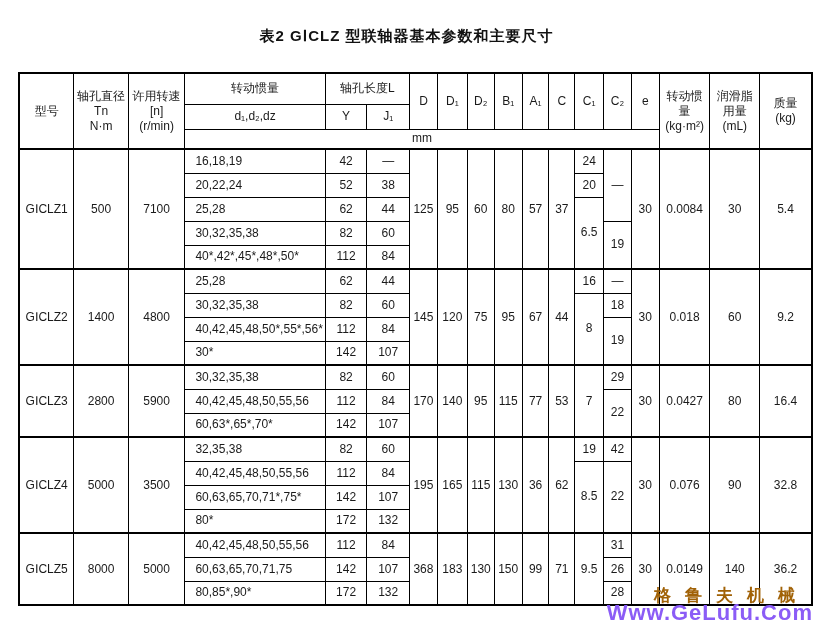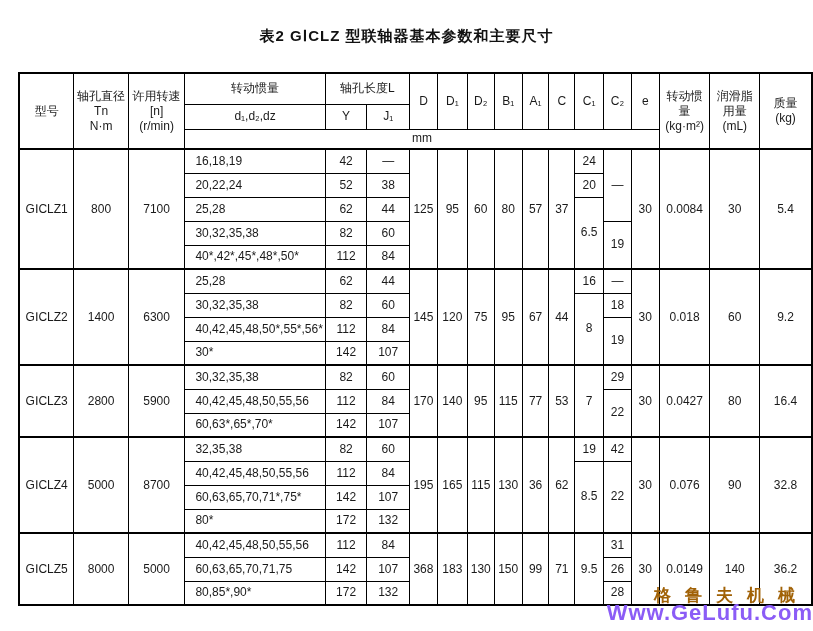--- a/index.html
+++ b/index.html
@@ -106,21 +106,21 @@
       <th>J₁</th>
     </tr>
     <tr class="h3">
       <td colspan="12">mm</td>
     </tr>
   </thead>
   <tbody>
 
     <tr class="group-start">
       <td rowspan="5">GⅠCLZ1</td>
-      <td rowspan="5">800</td>
+      <td rowspan="5">500</td>
       <td rowspan="5">7100</td>
       <td class="bore">16,18,19</td>
       <td>42</td>
       <td>—</td>
       <td rowspan="5">125</td>
       <td rowspan="5">95</td>
       <td rowspan="5">60</td>
       <td rowspan="5">80</td>
       <td rowspan="5">57</td>
       <td rowspan="5">37</td>
@@ -151,21 +151,21 @@
     </tr>
     <tr>
       <td class="bore">40*,42*,45*,48*,50*</td>
       <td>112</td>
       <td>84</td>
     </tr>
 
     <tr class="group-start">
       <td rowspan="4">GⅠCLZ2</td>
       <td rowspan="4">1400</td>
-      <td rowspan="4">6300</td>
+      <td rowspan="4">4800</td>
       <td class="bore">25,28</td>
       <td>62</td>
       <td>44</td>
       <td rowspan="4">145</td>
       <td rowspan="4">120</td>
       <td rowspan="4">75</td>
       <td rowspan="4">95</td>
       <td rowspan="4">67</td>
       <td rowspan="4">44</td>
       <td>16</td>
@@ -222,21 +222,21 @@
     </tr>
     <tr>
       <td class="bore">60,63*,65*,70*</td>
       <td>142</td>
       <td>107</td>
     </tr>
 
     <tr class="group-start">
       <td rowspan="4">GⅠCLZ4</td>
       <td rowspan="4">5000</td>
-      <td rowspan="4">8700</td>
+      <td rowspan="4">3500</td>
       <td class="bore">32,35,38</td>
       <td>82</td>
       <td>60</td>
       <td rowspan="4">195</td>
       <td rowspan="4">165</td>
       <td rowspan="4">115</td>
       <td rowspan="4">130</td>
       <td rowspan="4">36</td>
       <td rowspan="4">62</td>
       <td>19</td>

